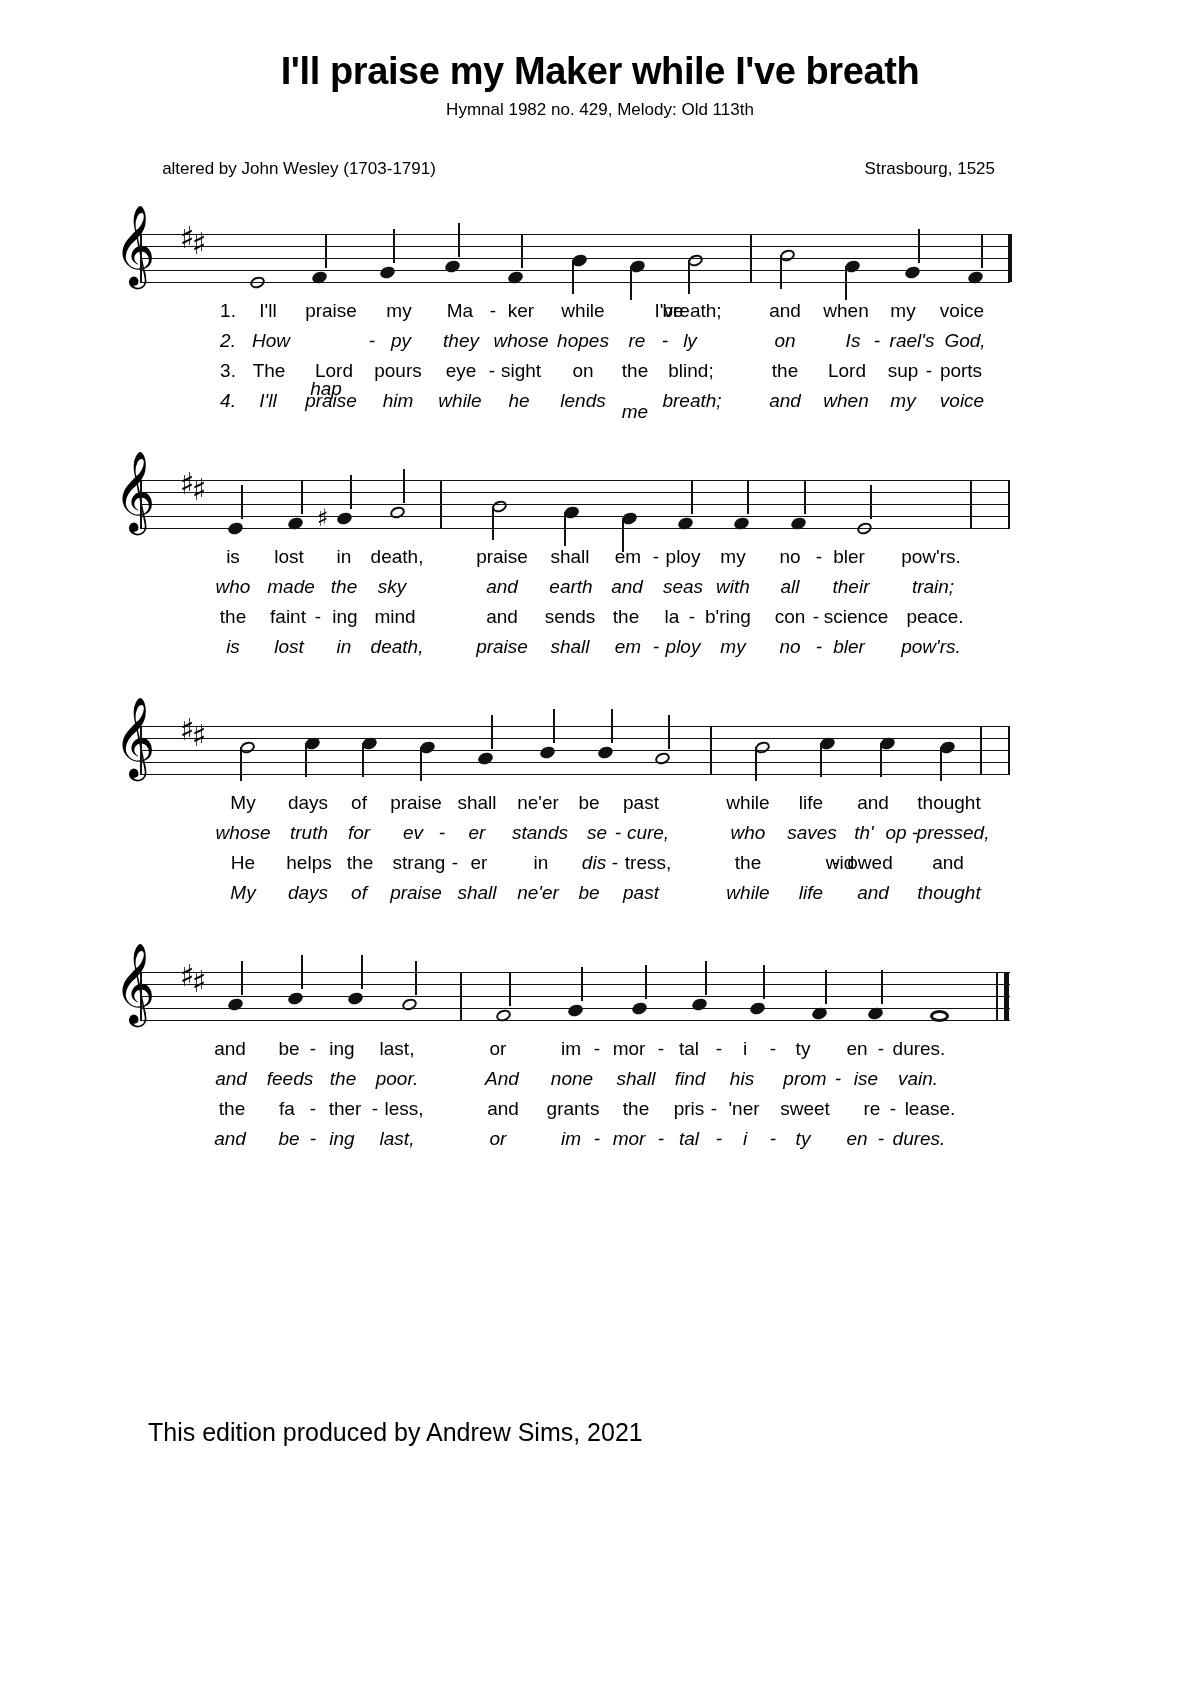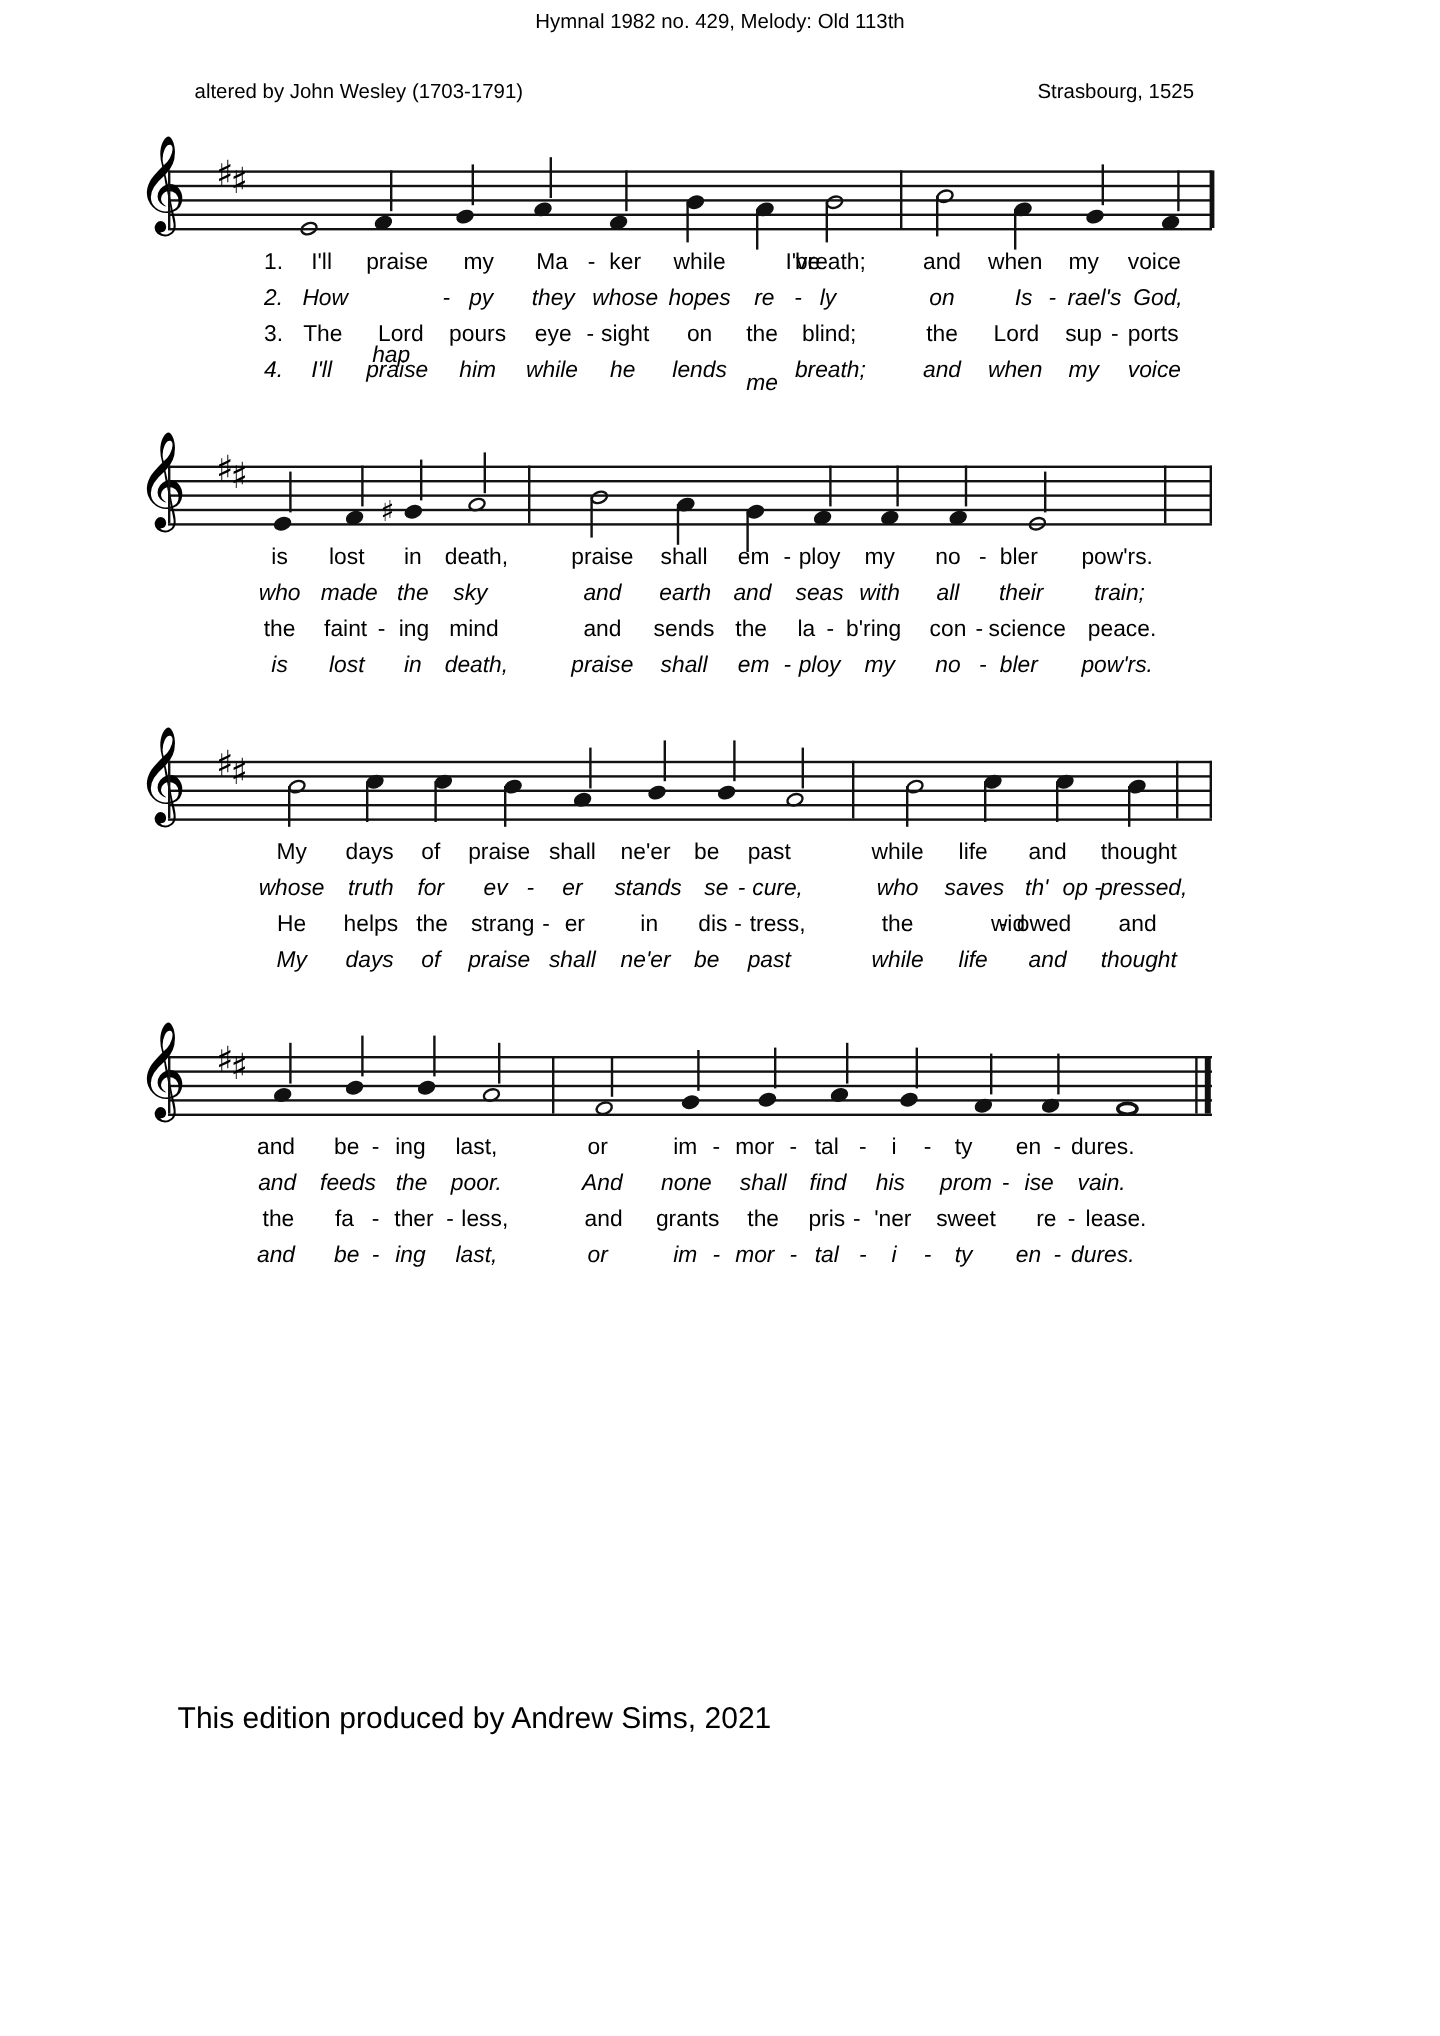--- a/index.html
+++ b/index.html
@@ -194,20 +194,21 @@
     left: 148px;
     top: 1418px;
     font-size: 25px;
   }
 </style>
 </head>
 <body>
 
 <div class="page">
 
+  <h1 class="title">I'll praise my Maker while I've breath</h1>
   <div class="subtitle">Hymnal 1982 no. 429, Melody: Old 113th</div>
 
   <div class="credits">
     <div class="credit-left">
       <span class="line2">altered by John Wesley (1703-1791)</span>
     </div>
     <div class="credit-right">Strasbourg, 1525</div>
   </div>
 
   <div id="systems-root">
@@ -571,21 +572,21 @@
             <span class="syl" style="left: 953px;">pressed,</span>
           </div>
           <div class="lyric-line">
             <span class="syl" style="left: 243px;">He</span>
             <span class="syl" style="left: 309px;">helps</span>
             <span class="syl" style="left: 360px;">the</span>
             <span class="syl" style="left: 419px;">strang</span>
             <span class="syl" style="left: 455px;">-</span>
             <span class="syl" style="left: 479px;">er</span>
             <span class="syl" style="left: 541px;">in</span>
-            <span class="syl" style="left: 594px;">dis</span>
+            <span class="syl" style="left: 594px; font-style: italic;">dis</span>
             <span class="syl" style="left: 615px;">-</span>
             <span class="syl" style="left: 648px;">tress,</span>
             <span class="syl" style="left: 748px;">the</span>
             <span class="syl" style="left: 840px;">wid</span>
             <span class="syl" style="left: 836px;">-</span>
             <span class="syl" style="left: 870px;">owed</span>
             <span class="syl" style="left: 948px;">and</span>
           </div>
           <div class="lyric-line italic">
             <span class="syl" style="left: 243px;">My</span>

